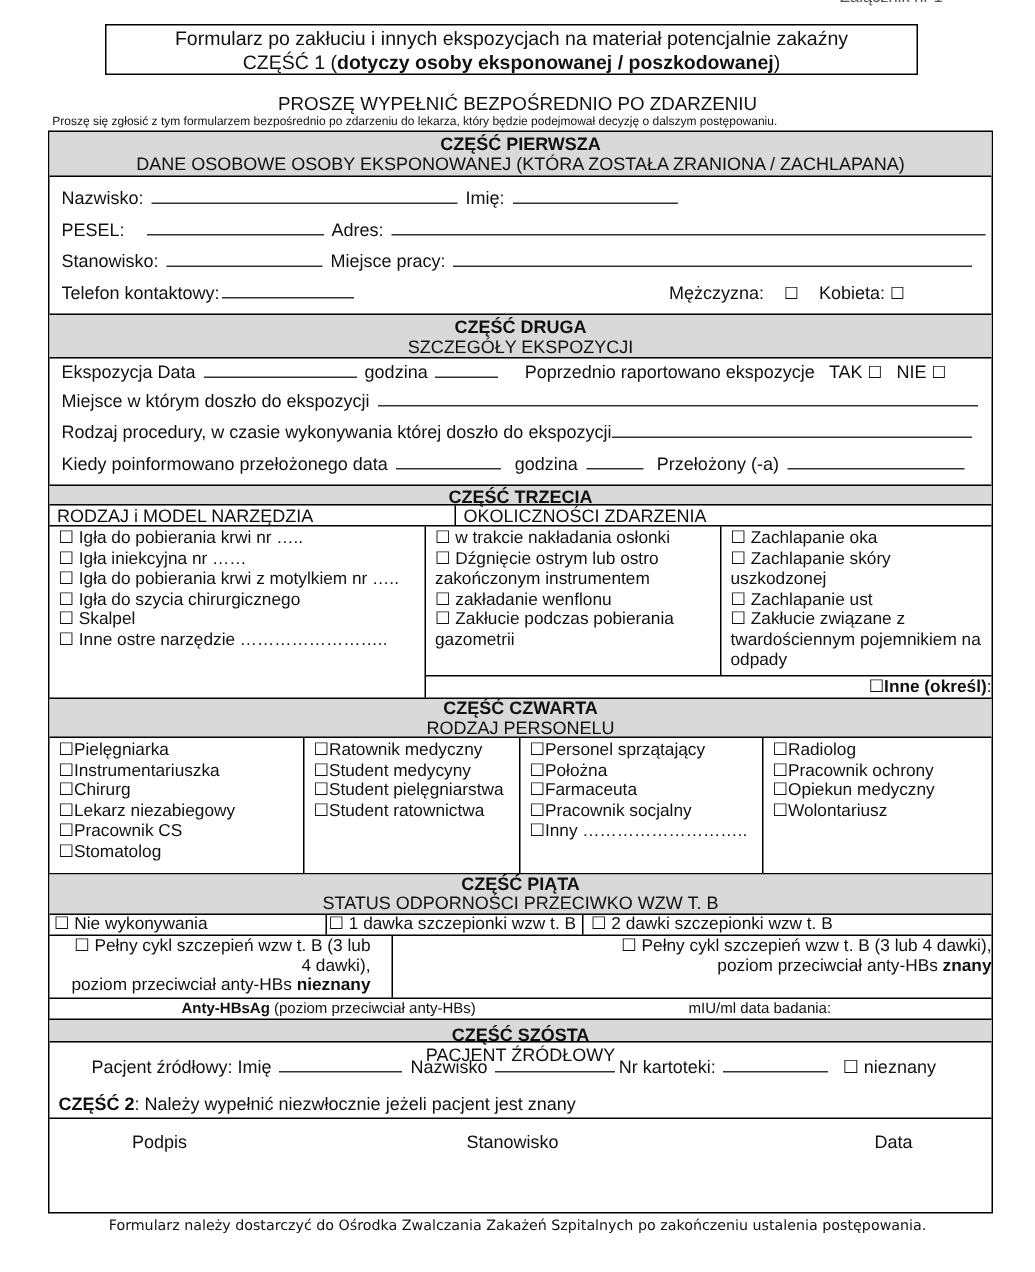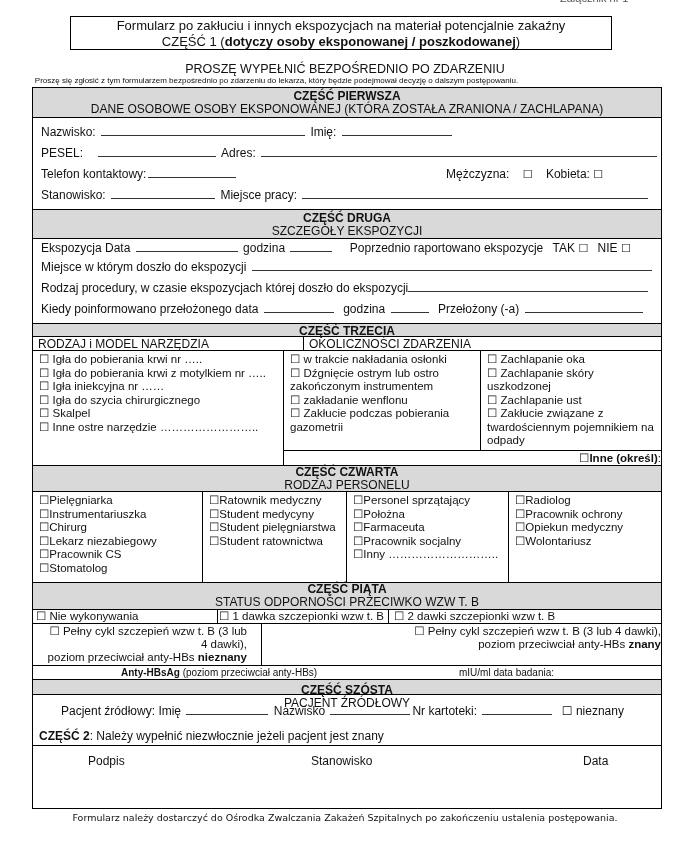--- a/index.html
+++ b/index.html
@@ -51,33 +51,33 @@
       <span>Imię:</span>
       <span class="ul" style="width:110px"></span>
     </div>
     <div class="row">
       <span>PESEL:</span>
       <span class="ul" style="width:118px;margin-left:12px"></span>
       <span>Adres:</span>
       <span class="ul" style="width:396px"></span>
     </div>
     <div class="row">
+      <span>Stanowisko:</span>
+      <span class="ul" style="width:104px"></span>
+      <span>Miejsce pracy:</span>
+      <span class="ul" style="width:346px"></span>
+    </div>
+    <div class="row">
       <span>Telefon kontaktowy:</span><span class="ul" style="width:88px"></span>
       <span style="position:absolute;left:413px">
         <span>Mężczyzna:</span>
         <span class="cb" style="margin-left:10px">☐</span>
         <span style="margin-left:10px">Kobieta:</span>
         <span class="cb">☐</span>
       </span>
-    </div>
-    <div class="row">
-      <span>Stanowisko:</span>
-      <span class="ul" style="width:104px"></span>
-      <span>Miejsce pracy:</span>
-      <span class="ul" style="width:346px"></span>
     </div>
   </div>
 
   <div class="sec-head sec-border-top" style="height:30px;padding-top:2px;margin-top:3px;">
     <div class="t">CZĘŚĆ DRUGA</div>
     <div>SZCZEGÓŁY EKSPOZYCJI</div>
   </div>
   <div>
     <div class="row" style="height:18px;line-height:18px;">
       <span>Ekspozycja Data</span>
@@ -88,21 +88,21 @@
       <span style="margin-left:6px">TAK</span>
       <span class="cb">☐</span>
       <span style="margin-left:6px">NIE</span>
       <span class="cb">☐</span>
     </div>
     <div class="row">
       <span>Miejsce w którym doszło do ekspozycji</span>
       <span class="ul" style="width:400px"></span>
     </div>
     <div class="row">
-      <span>Rodzaj procedury, w czasie ekspozycjach której doszło do ekspozycji</span><span class="ul" style="width:240px;margin-left:0"></span>
+      <span>Rodzaj procedury, w czasie wykonywania której doszło do ekspozycji</span><span class="ul" style="width:240px;margin-left:0"></span>
     </div>
     <div class="row">
       <span>Kiedy poinformowano przełożonego data</span>
       <span class="ul" style="width:70px"></span>
       <span style="margin-left:4px">godzina</span>
       <span class="ul" style="width:38px"></span>
       <span style="margin-left:4px">Przełożony (-a)</span>
       <span class="ul" style="width:118px"></span>
     </div>
   </div>
@@ -110,22 +110,22 @@
   <div class="sec-head sec-border-top" style="height:14px;line-height:14px;margin-top:3px;">
     <div class="t">CZĘŚĆ TRZECIA</div>
   </div>
   <div style="display:flex;height:14px;line-height:14px;gap:20px;" class="bb">
     <div style="width:250px;padding-left:5px;">RODZAJ i MODEL NARZĘDZIA</div>
     <div class="bl" style="flex:1;padding-left:5px;">OKOLICZNOŚCI ZDARZENIA</div>
   </div>
   <div class="grid" style="height:115px;">
     <div class="col" style="width:250px;">
       <div>☐ Igła do pobierania krwi nr …..</div>
+      <div>☐ Igła iniekcyjna nr ……</div>
       <div>☐ Igła do pobierania krwi z motylkiem nr …..</div>
-      <div>☐ Igła iniekcyjna nr ……</div>
       <div>☐ Igła do szycia chirurgicznego</div>
       <div>☐ Skalpel</div>
       <div>☐ Inne ostre narzędzie ……………………..</div>
     </div>
     <div class="bl" style="flex:1;display:flex;flex-direction:column;">
       <div style="display:flex;flex:1;">
         <div class="col" style="width:196px;">
           <div>☐ w trakcie nakładania osłonki</div>
           <div>☐ Dźgnięcie ostrym lub ostro zakończonym instrumentem</div>
           <div>☐ zakładanie wenflonu</div>

